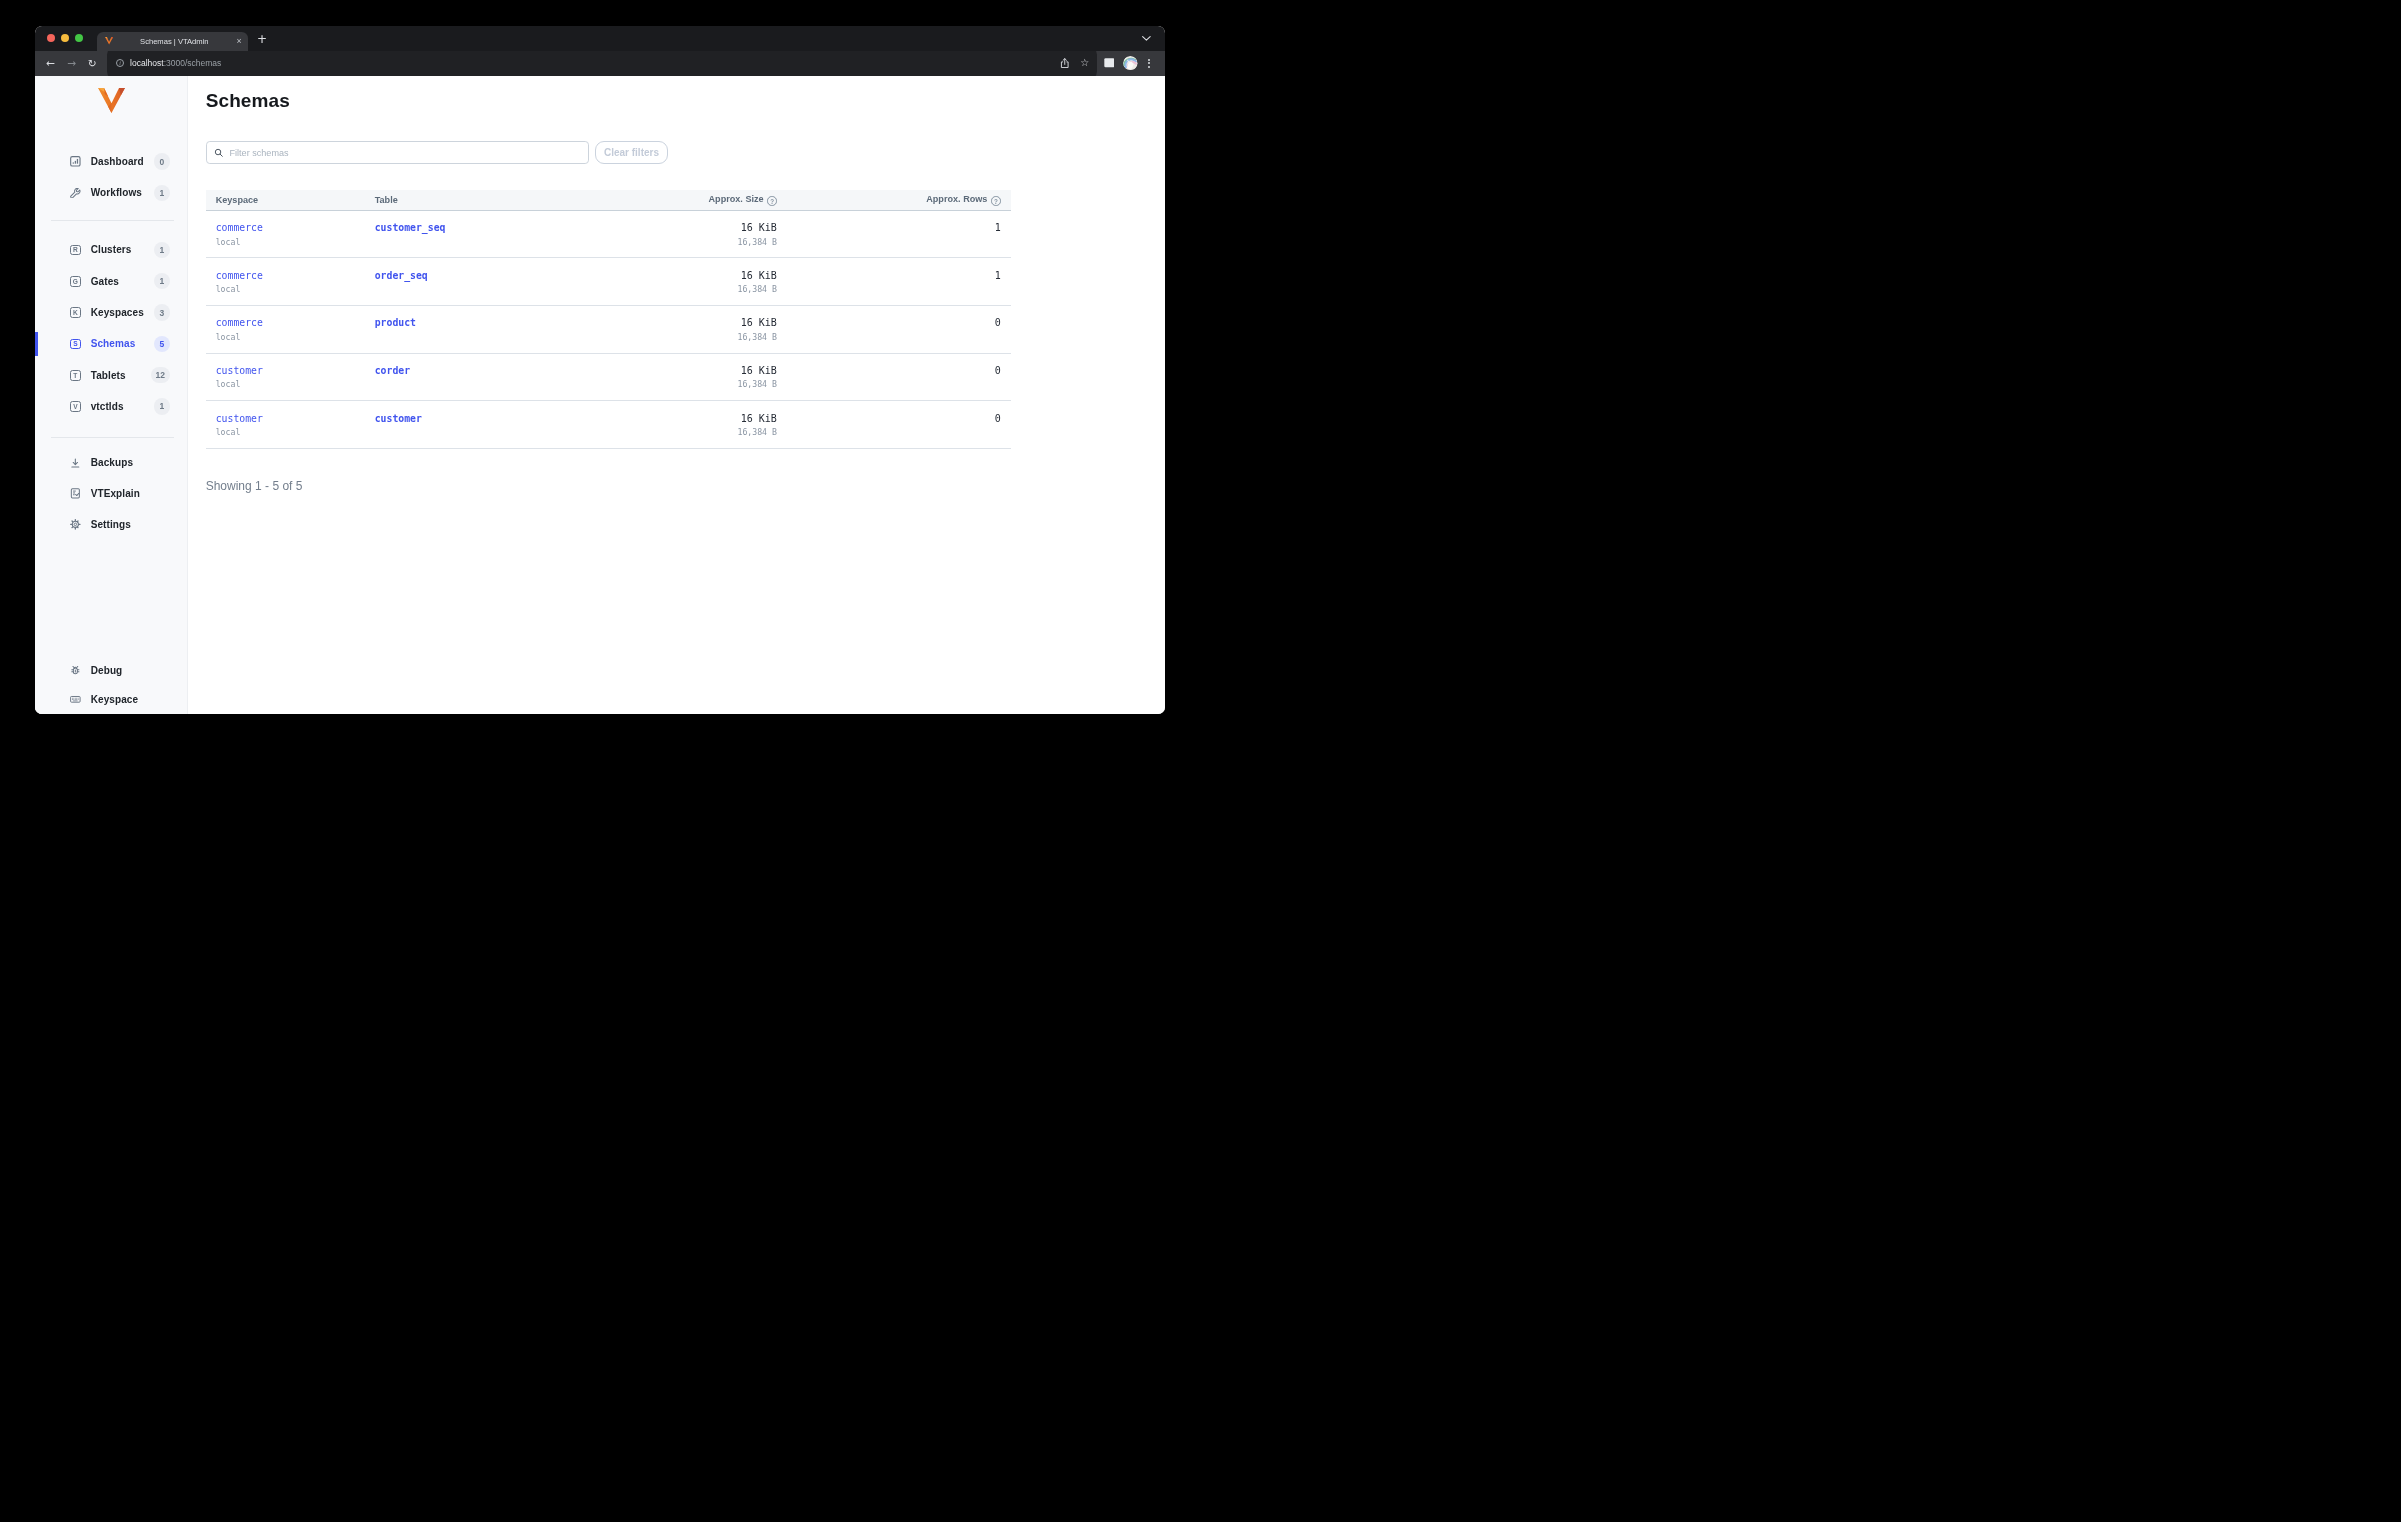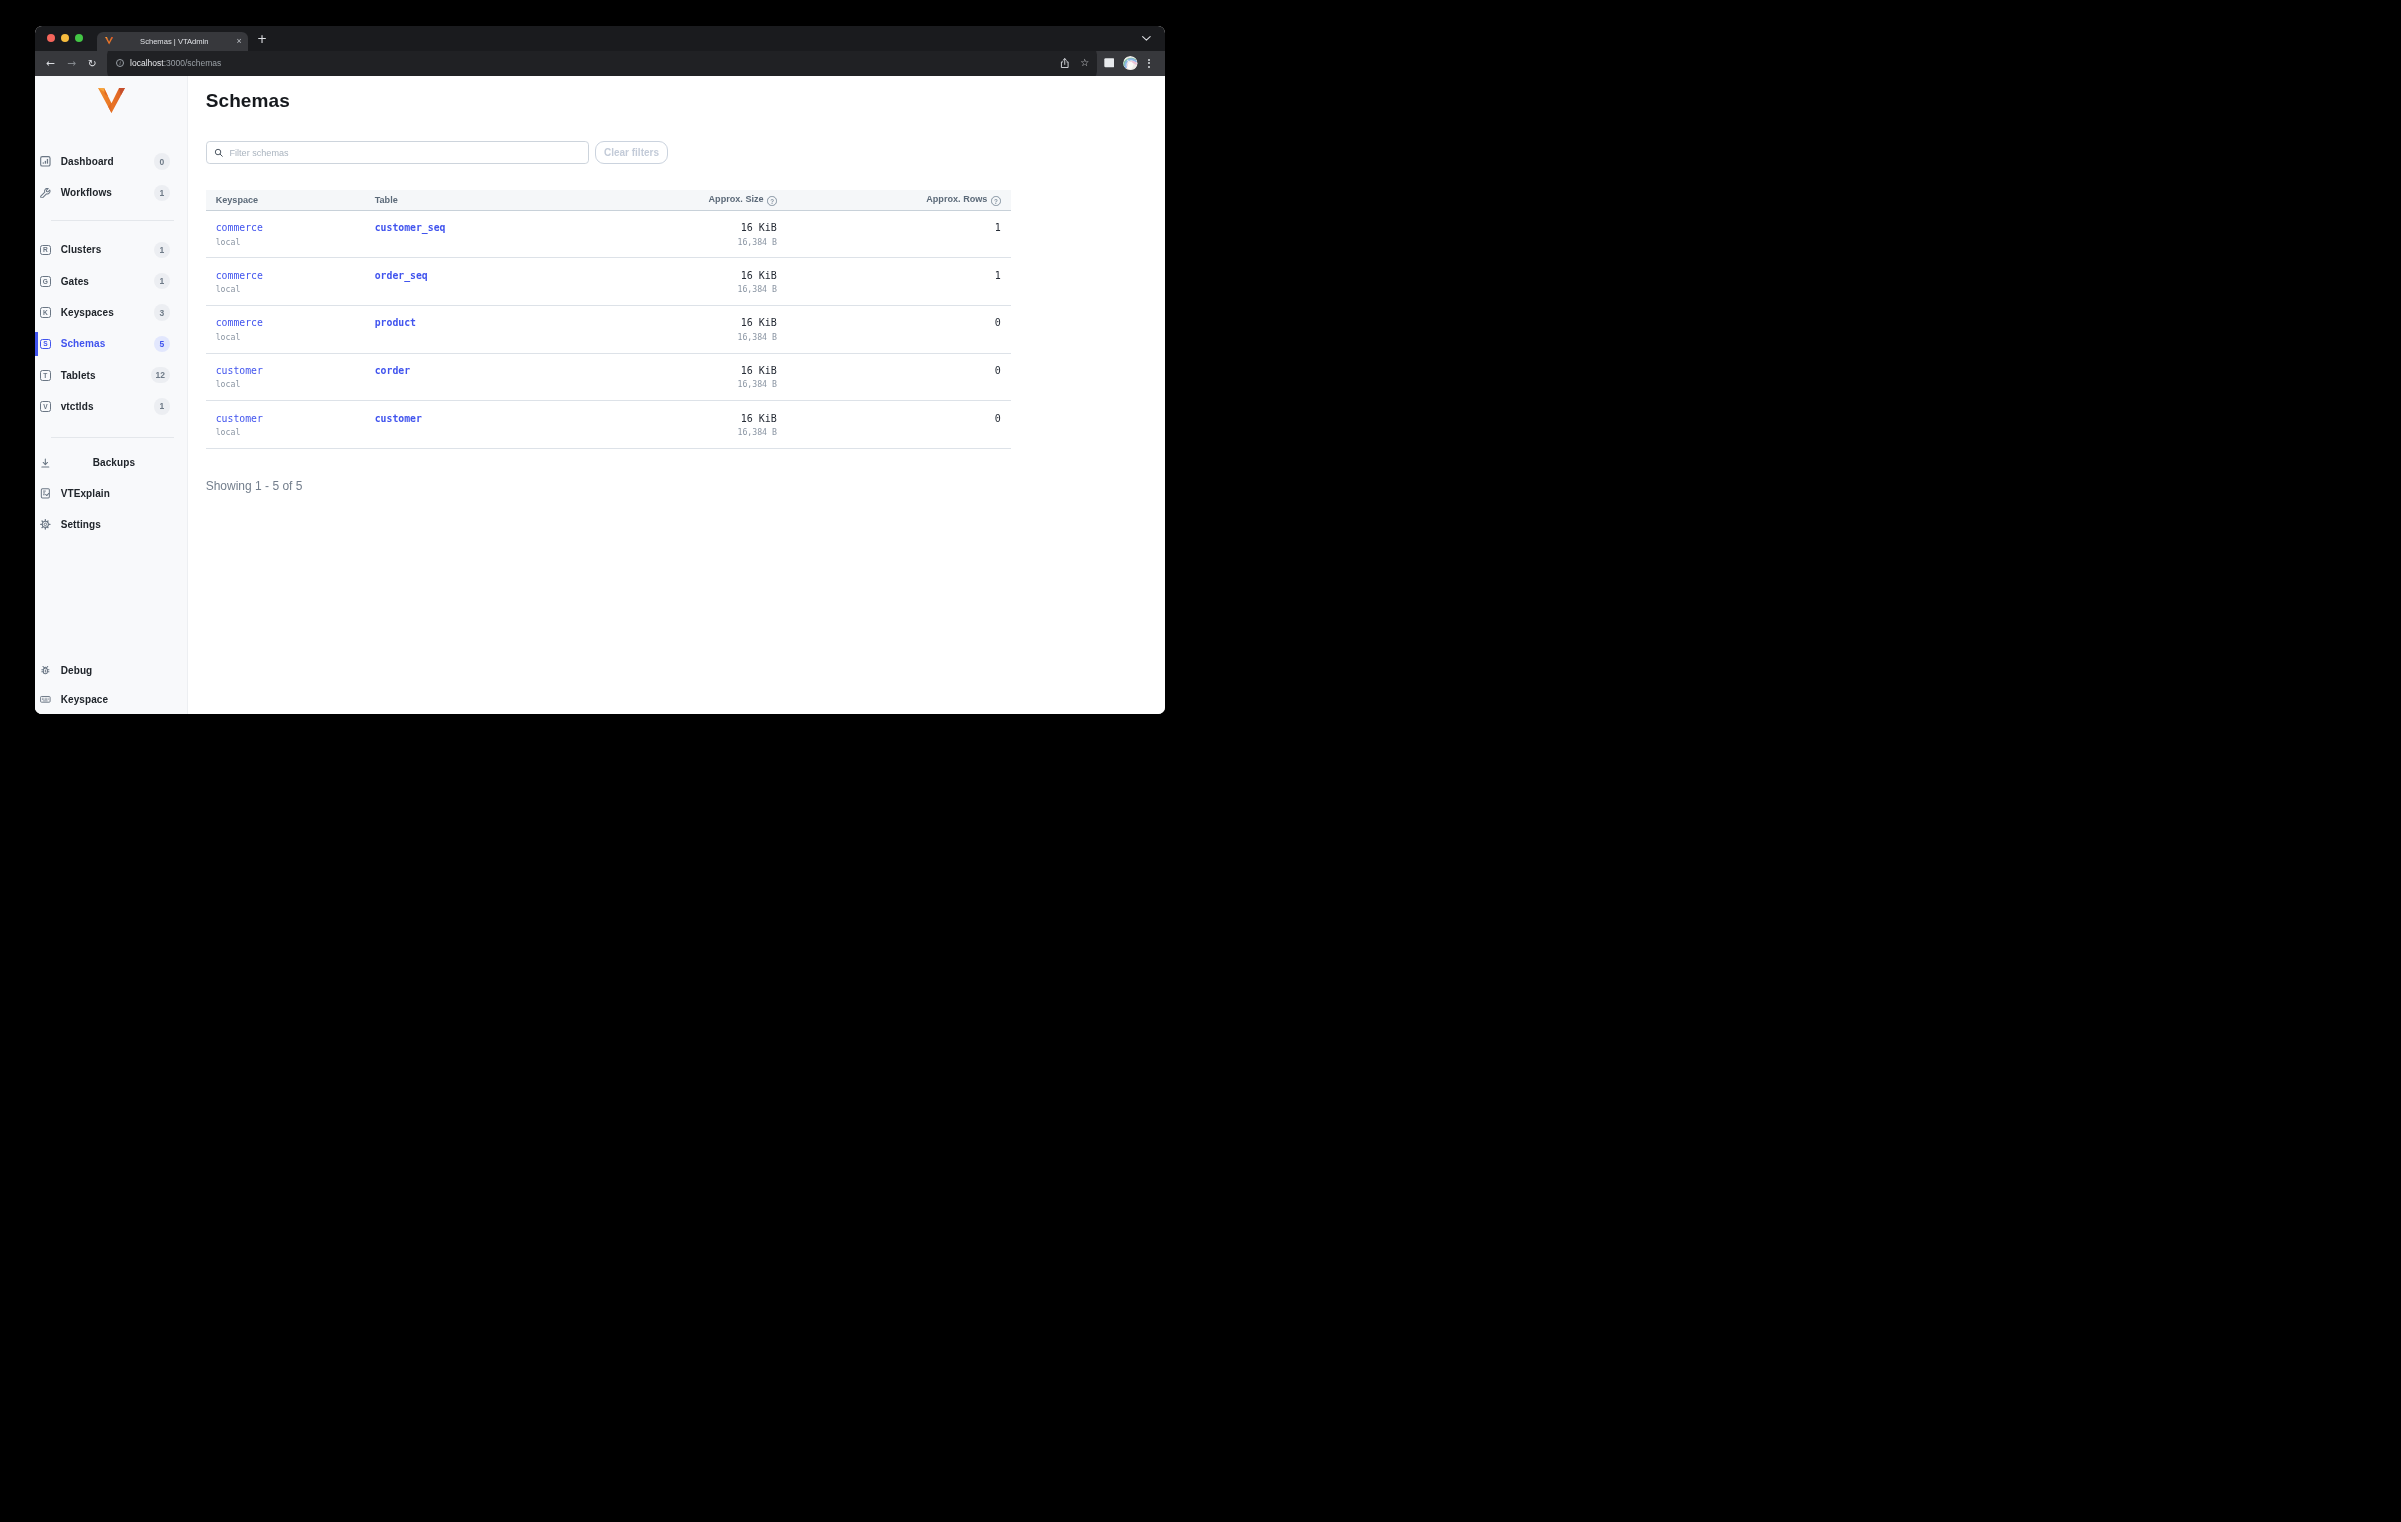--- a/index.html
+++ b/index.html
@@ -39,21 +39,21 @@
   .kebab { display:flex; flex-direction:column; gap:1.6px; padding:1.3px; }
   .kebab i { width:2px; height:2px; border-radius:50%; background:#dadce0; }
 
   
   .app { flex:1; display:flex; background:#fff; min-height:0; }
 
   
   .sidebar { width:153px; flex:none; background:#f8f9fb; border-right:0.6px solid #edeff2;
              display:flex; flex-direction:column; }
   .logo { margin:12.6px auto 0; width:27px; height:25px; flex:none; }
-  .nav-item { position:relative; display:flex; align-items:center; height:25px; padding-left:5px; flex:none; cursor:pointer; }
+  .nav-item { position:relative; display:flex; align-items:center; height:25px; padding-left:35px; flex:none; cursor:pointer; }
   .nav-item + .nav-item { margin-top:6.3px; }
   .nav-first { margin-top:36px; }
   .nav-icon { width:10.7px; display:flex; justify-content:center; flex:none; color:#6a7684; }
   .letter-icon { width:10.7px; height:10.7px; border:1.1px solid #6a7684; border-radius:2.5px; color:#6a7684;
                  font-size:6.6px; font-weight:700; display:flex; align-items:center; justify-content:center; }
   .nav-label { margin-left:10px; font-size:10px; font-weight:600; color:#20252b; letter-spacing:0.1px; }
   .badge { position:absolute; right:17px; min-width:16.4px; height:16.4px; padding:0 5px; border-radius:8.2px;
            background:#eceef2; color:#6e7a87; font-size:8.5px; font-weight:600;
            display:flex; align-items:center; justify-content:center; }
   .nav-item.active::before { content:""; position:absolute; left:0; top:0.6px; bottom:0.6px; width:2.5px; background:var(--accent); }
@@ -254,21 +254,21 @@
       <div class="nav-item">
         <span class="nav-icon">
             <span class="letter-icon">V</span>
           </span>
         <span class="nav-label">vtctlds</span>
         <span class="badge">1</span>
       </div>
 
       <div class="nav-divider second"></div>
 
-      <div class="nav-item" style="margin-top:0;gap:32px;">
+      <div class="nav-item" style="margin-top:0;">
         <span class="nav-icon">
           <svg width="10.7" height="10.7" viewBox="0 0 16 16">
               <g fill="none" stroke="#6a7684" stroke-width="1.6" stroke-linecap="round" stroke-linejoin="round">
                 <path d="M8 1.5v8"></path>
                 <path d="M4.8 6.7 8 9.9 11.2 6.7"></path>
                 <path d="M2.8 13.5h10.4"></path>
               </g>
             </svg>
         </span>
         <span class="nav-label">Backups</span>

